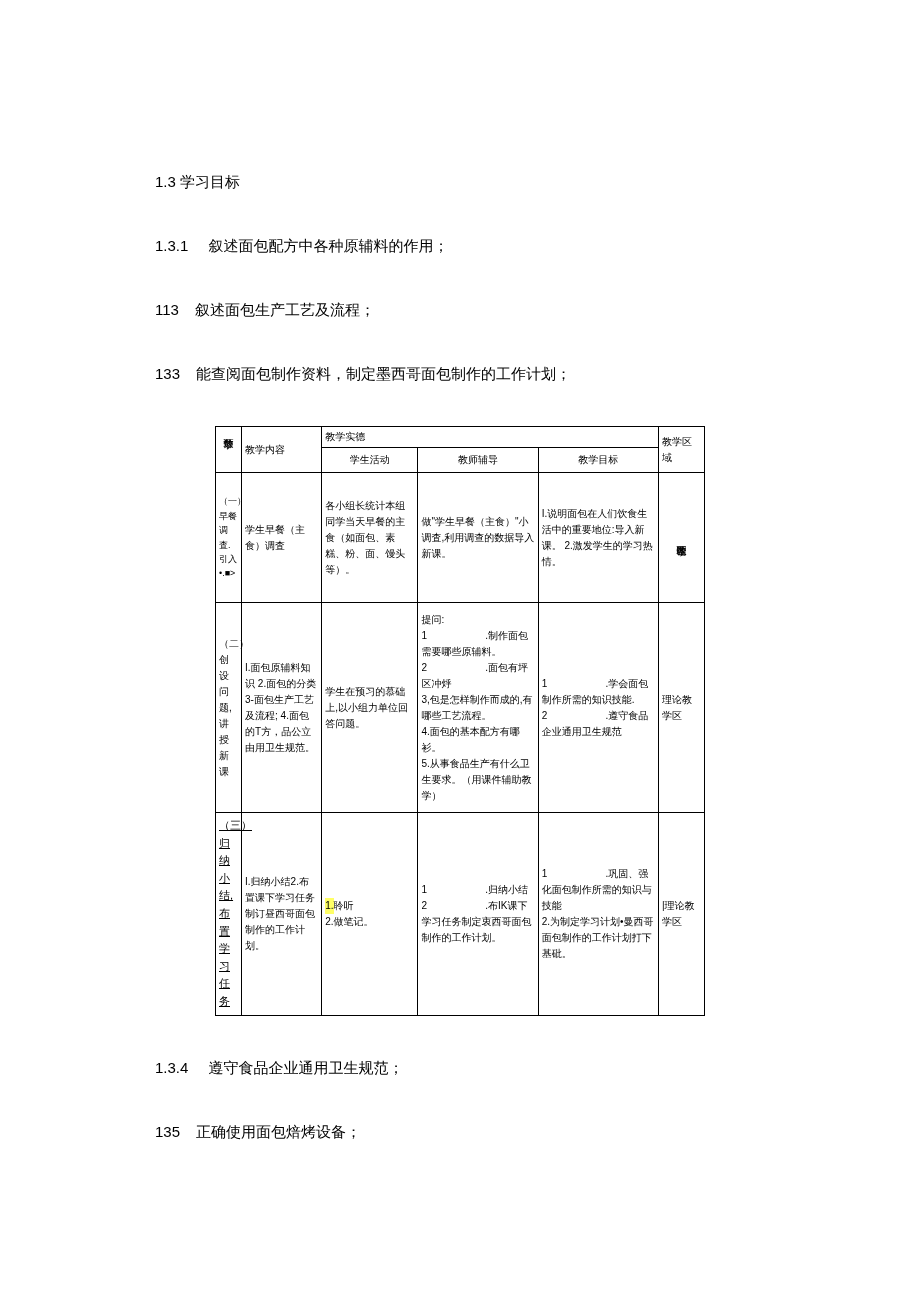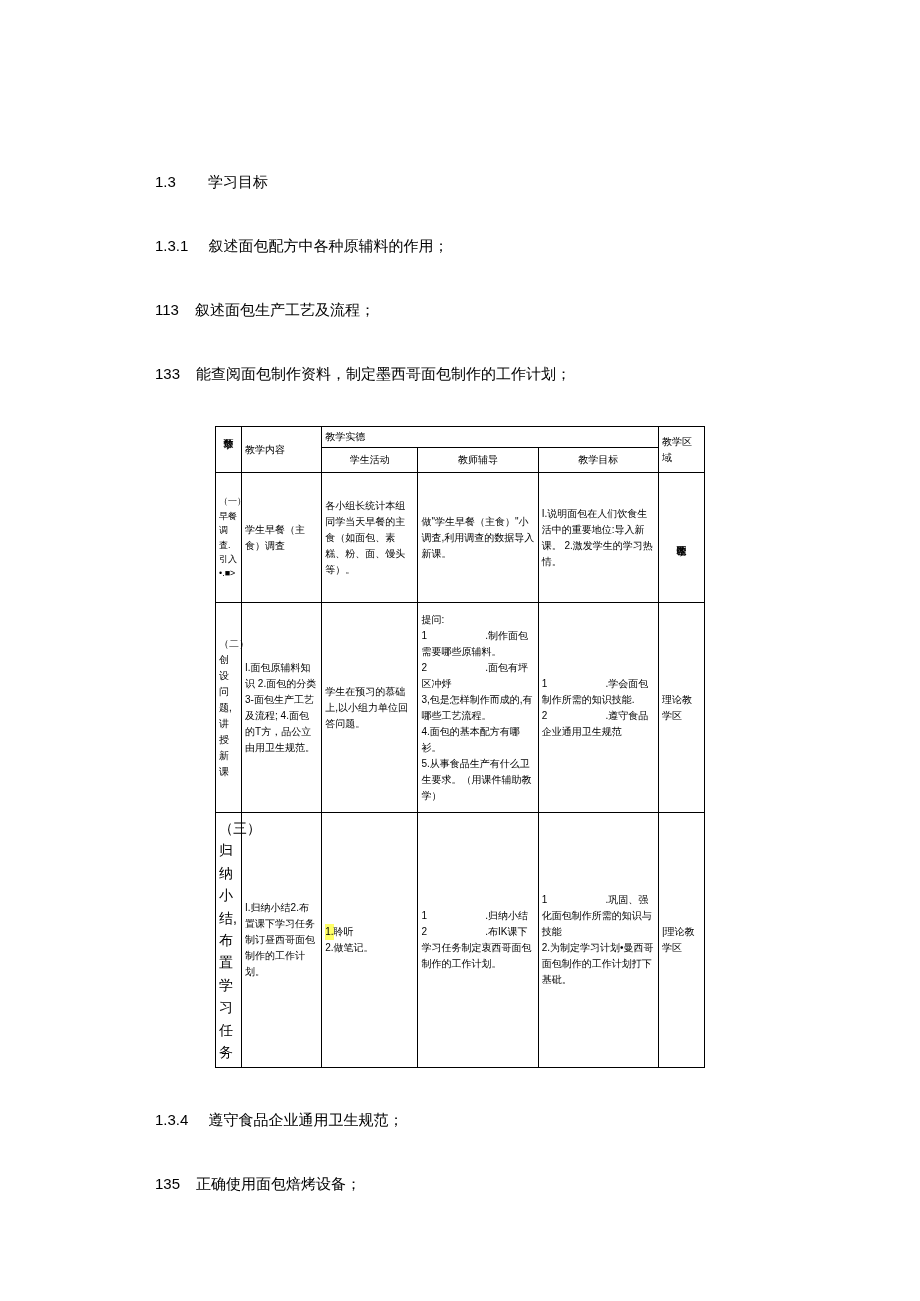--- a/index.html
+++ b/index.html
@@ -10,21 +10,21 @@
       color: #000;
       padding: 170px 155px 60px 155px;
       font-size: 15px;
       line-height: 1.6;
     }
     .section-heading {
       font-size: 15px;
       margin-bottom: 40px;
     }
     .section-heading .num {
-      margin-right: 28px;
+      margin-right: 0;
     }
     .sub-item {
       font-size: 15px;
       margin-bottom: 40px;
     }
     .sub-item .num {
       margin-right: 16px;
     }
     table {
       border-collapse: collapse;
@@ -124,21 +124,21 @@
 1                     .制作面包需要哪些原辅料。
 2                     .面包有坪区冲烀
 3,包是怎样制作而成的,有哪些工艺流程。
 4.面包的基本配方有哪衫。
 5.从事食品生产有什么卫生要求。（用课件辅助教学）</td>
     <td style="white-space:pre-wrap;">1                     .学会面包制作所需的知识技能.
 2                     .遵守食品企业通用卫生规范</td>
     <td>理论教学区</td>
   </tr>
   <tr class="data-row tall-3">
-    <td style="font-size:14px;">（三）归纳小结,布置学习任务</td>
+    <td style="font-size:11px;text-decoration:underline;">（三）归纳小结,布置学习任务</td>
     <td>I.归纳小结2.布置课下学习任务制订昼西哥面包制作的工作计划。</td>
     <td><span class="highlight">1.</span><span style="white-space:pre-wrap;">聆听
 2.做笔记。</span></td>
     <td style="white-space:pre-wrap;margin-left:44px;">1                     .归纳小结
 2                     .布IK课下学习任务制定衷西哥面包制作的工作计划。</td>
     <td style="white-space:pre-wrap;">1                     .巩固、强化面包制作所需的知识与技能
 2.为制定学习计划•曼西哥面包制作的工作计划打下基砒。</td>
     <td>|理论教学区</td>
   </tr>
 </tbody>

